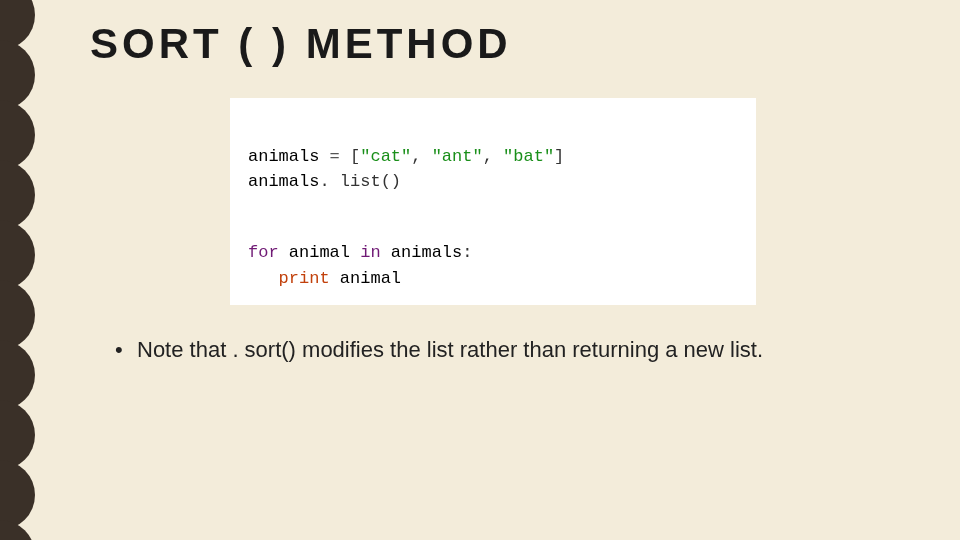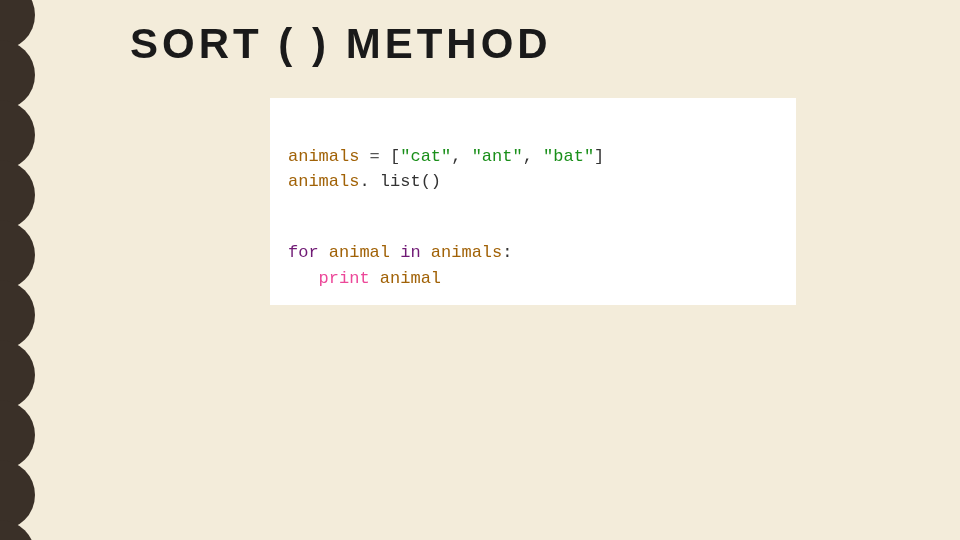--- a/index.html
+++ b/index.html
@@ -30,47 +30,46 @@
     width: 70px;
     height: 70px;
     background: #3a3028;
     border-radius: 50%;
   }
   .content {
     position: absolute;
     left: 90px;
     top: 20px;
     right: 50px;
-    margin-left: 40px;
   }
   h1.title {
     margin: 0 0 30px 0;
     font-family: "Arial Black", Arial, sans-serif;
     font-weight: 900;
     font-size: 42px;
     letter-spacing: 4px;
     color: #1a1a1a;
   }
   .codebox {
     background: #ffffff;
     width: 490px;
     margin: 0 0 30px 140px;
     padding: 20px 18px 14px 18px;
     font-family: "Courier New", Courier, monospace;
     font-size: 17px;
     line-height: 1.5;
     color: #333;
     white-space: pre;
   }
-  .tok-var    { color: #a16207; }
+  .tok-var    { color: #000000; }
   .tok-op     { color: #555555; }
   .tok-punct  { color: #333333; }
   .tok-str    { color: #1a8f1a; }
   .tok-kw     { color: #701a75; }
-  .tok-builtin{ color: #ec4899; }
+  .tok-builtin{ color: #c2410c; }
   .code-blank { height: 1.2em; }
   .bullets {
     margin: 18px 0 0 25px;
     padding: 0;
     list-style: none;
     font-size: 22px;
     color: #222;
     line-height: 1.35;
     max-width: 760px;
   }
@@ -109,15 +108,18 @@
     <h1 class="title">SORT ( ) METHOD</h1>
 
     <div class="codebox">
 <span class="tok-var">animals</span><span class="tok-op"> = </span><span class="tok-punct">[</span><span class="tok-str">"cat"</span><span class="tok-punct">, </span><span class="tok-str">"ant"</span><span class="tok-punct">, </span><span class="tok-str">"bat"</span><span class="tok-punct">]</span>
 <span class="tok-var">animals</span><span class="tok-punct">. list()</span>
 <div class="code-blank"></div>
 <span class="tok-kw">for</span><span> </span><span class="tok-var">animal</span><span> </span><span class="tok-kw">in</span><span> </span><span class="tok-var">animals</span><span class="tok-punct">:</span>
 <span>   </span><span class="tok-builtin">print</span><span> </span><span class="tok-var">animal</span>
 </div>
 
+    <ul class="bullets">
+      <li>Note that . sort() modifies the list rather than returning a new list.</li>
+    </ul>
 
   </div>
 </div>
 
 </body></html>

